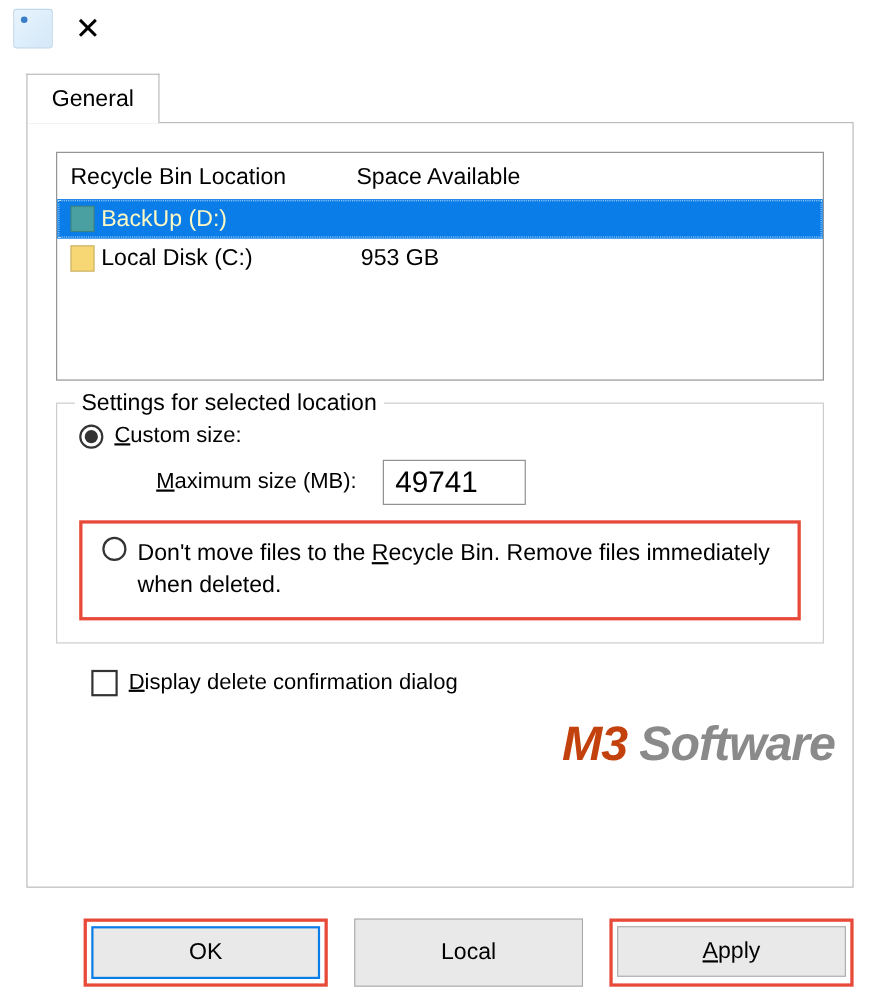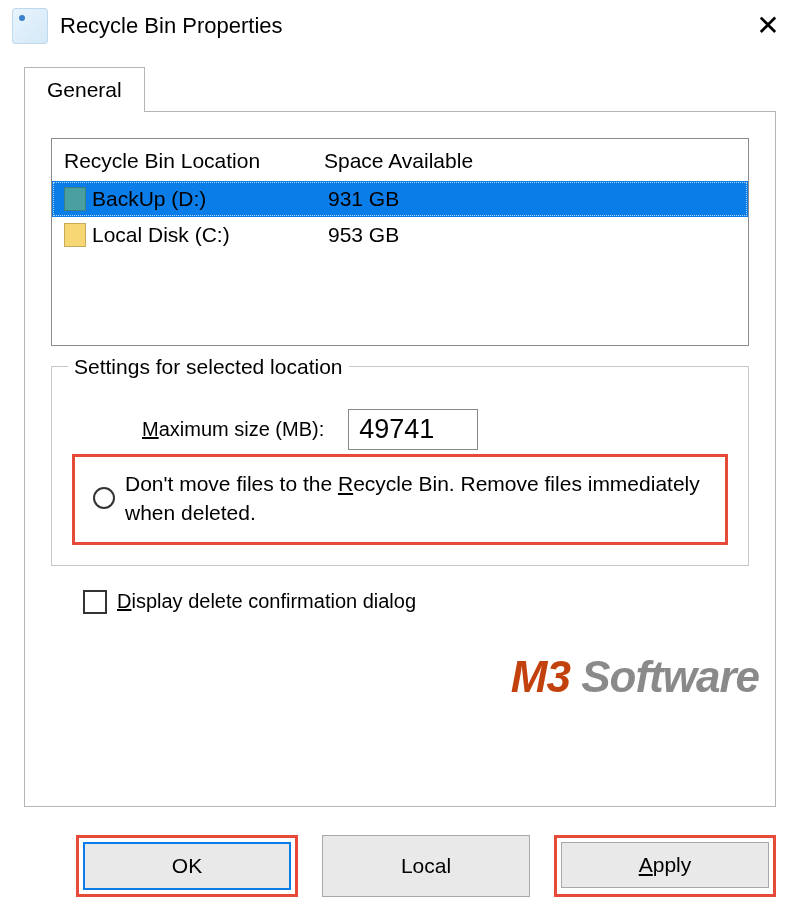--- a/index.html
+++ b/index.html
@@ -100,21 +100,21 @@
     .col-space { flex: 1; }
     .list-row {
       display: flex;
       align-items: center;
       padding: 6px 12px;
       font-size: 21px;
       gap: 6px;
     }
     .list-row.selected {
       background: #0a7de8;
-      color: #000000;
+      color: #fef9c3;
       outline: 1px dotted rgba(255,255,255,0.7);
       outline-offset: -2px;
     }
     .drive-icon {
       width: 22px;
       height: 24px;
       flex-shrink: 0;
     }
     .drive-icon.teal { background: #4aa0a0; border: 1px solid rgba(0,0,0,0.2);}
     .drive-icon.yellow { background: #f7d774; border: 1px solid rgba(0,0,0,0.2);}
@@ -169,24 +169,24 @@
       border: 1px solid #888;
       padding: 4px 10px;
       font-size: 27px;
       width: 130px;
       background: #fff;
       font-family: inherit;
     }
     .dont-move-block {
       border: 3px solid #e84a3a;
       padding: 12px 18px 14px 18px;
-      margin-top: 4px;
+      margin-top: 14px;
       display: flex;
       gap: 10px;
-      align-items: center;
+      align-items: flex-start;
     }
     .dont-move-text {
       font-size: 21px;
       line-height: 1.4;
     }
     .checkbox-row {
       display: flex;
       align-items: center;
       gap: 10px;
       padding-left: 32px;
@@ -237,53 +237,55 @@
     }
     .und { text-decoration: underline; text-decoration-skip-ink: none;}
   </style>
 </head>
 <body>
 
 <div class="window">
 
   <div class="titlebar">
     <div class="titlebar-icon"></div>
-    <div class="titlebar-title">Recycle Bin Properties</div>
     <div class="titlebar-close">✕</div>
   </div>
 
   <div class="content">
 
     <div class="tab-strip">
       <div class="tab">General</div>
     </div>
 
     <div class="tab-body">
 
       <div class="listbox">
         <div class="list-header">
           <div class="col-location">Recycle Bin Location</div>
           <div class="col-space">Space Available</div>
         </div>
         <div class="list-row selected">
           <div class="drive-icon teal"></div>
           <div class="row-location">BackUp (D:)</div>
-          <div class="row-space">931 GB</div>
         </div>
         <div class="list-row">
           <div class="drive-icon yellow"></div>
           <div class="row-location">Local Disk (C:)</div>
           <div class="row-space">953 GB</div>
         </div>
         <div class="list-spacer"></div>
       </div>
 
       <div class="fieldset">
         <span class="fieldset-legend">Settings for selected location</span>
 
+        <div class="radio-line">
+          <div class="radio checked"></div>
+          <span><span class="und">C</span><span>ustom size:</span></span>
+        </div>
 
         <div class="size-row">
           <span><span class="und">M</span><span>aximum size (MB):</span></span>
           <input class="size-input" value="49741" style="">
         </div>
 
         <div class="dont-move-block">
           <div class="radio"></div>
           <div class="dont-move-text"><span>Don't move files to the </span><span class="und">R</span><span>ecycle Bin. Remove files immediately when deleted.</span></div>
         </div>

